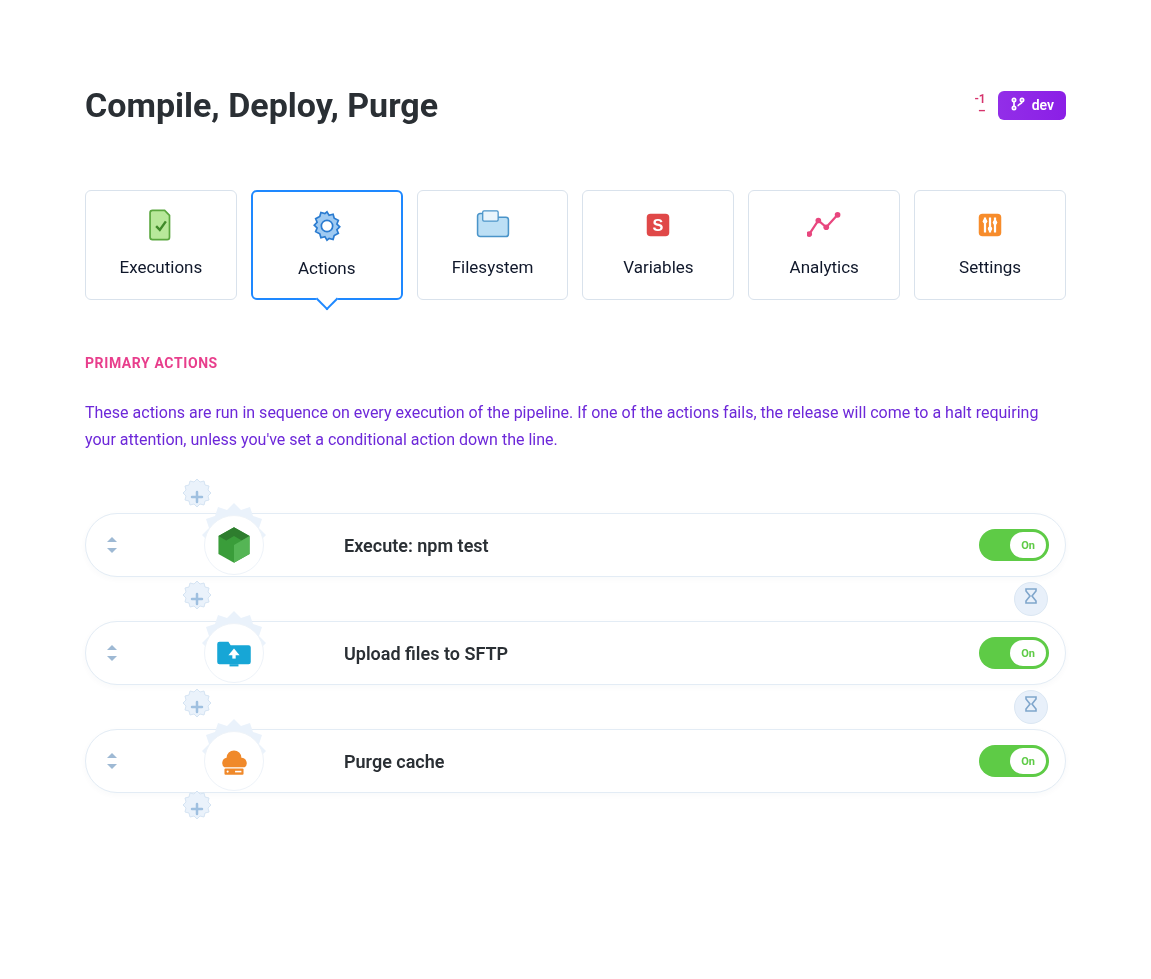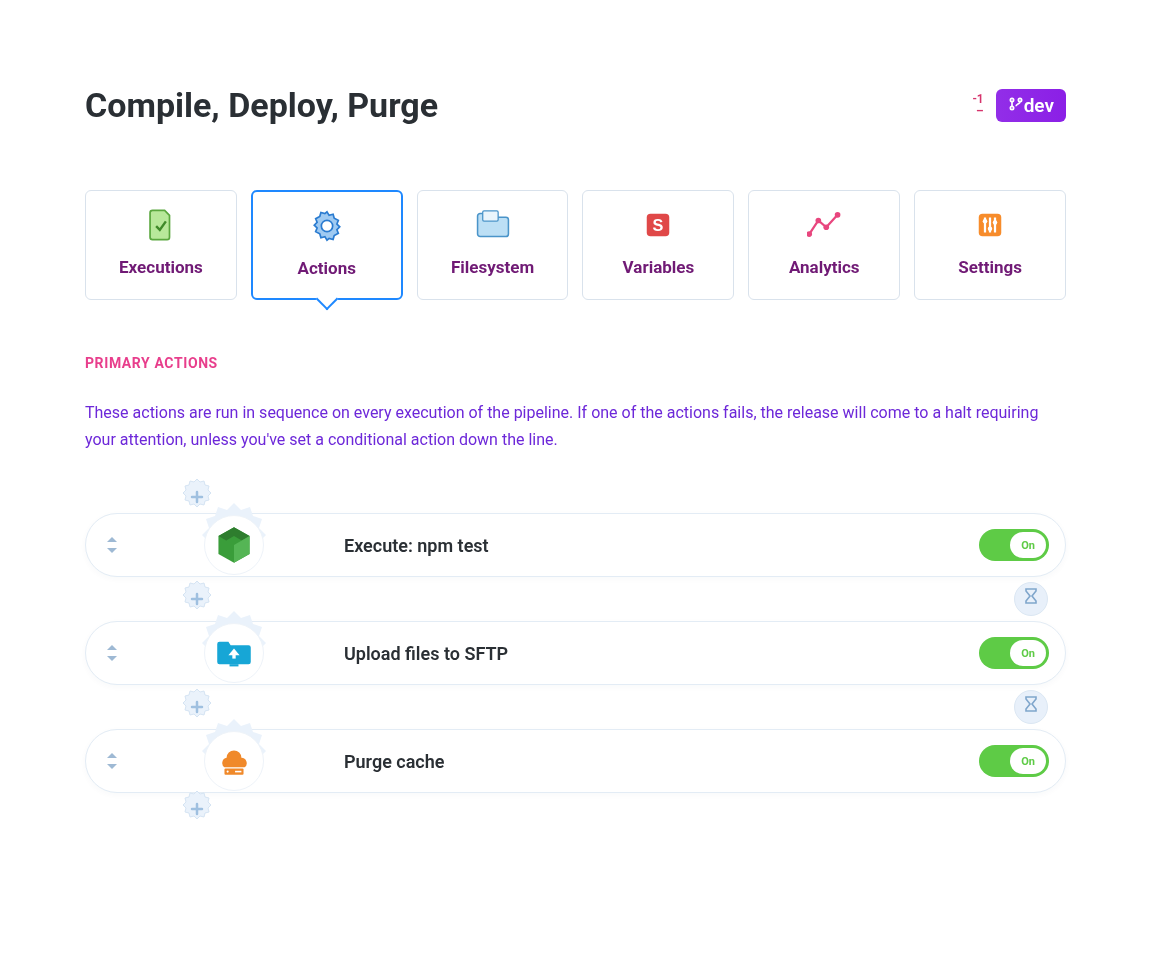--- a/index.html
+++ b/index.html
@@ -26,22 +26,23 @@
     .runs-indicator { text-align: right; color: #d6336c; font-size: 12px; line-height: 1; font-weight: 600; }
     .runs-indicator .dash { color: #d6336c; }
     .branch-badge {
       background: #8a2be2;
       background: linear-gradient(90deg,#922ee8,#8b1fe6);
       color: #fff;
       padding: 5px 12px;
       border-radius: 6px;
       display: inline-flex;
       align-items: center;
+      gap: 6px;
       font-weight: 600;
-      font-size: 19px;
+      font-size: 14px;
     }
 
     
     .tabs {
       display: grid;
       grid-template-columns: repeat(6, 1fr);
       gap: 14px;
       margin-bottom: 55px;
     }
     .tab {
@@ -61,21 +62,21 @@
       position: absolute;
       bottom: -9px;
       left: 50%;
       transform: translateX(-50%) rotate(45deg);
       width: 14px; height: 14px;
       background: #fff;
       border-right: 2px solid #1e88ff;
       border-bottom: 2px solid #1e88ff;
     }
     .tab-icon { height: 36px; display: flex; align-items: center; justify-content: center; margin-bottom: 12px; }
-    .tab-label { font-size: 17px; font-weight: 700; color: #701a75; }
+    .tab-label { font-size: 17px; font-weight: 400; color: #0f172a; }
 
     .section-title {
       color: #e83e8c;
       font-size: 14px;
       font-weight: 700;
       letter-spacing: 0.6px;
       text-transform: uppercase;
       margin-bottom: 28px;
       margin-top: 20px;
     }

